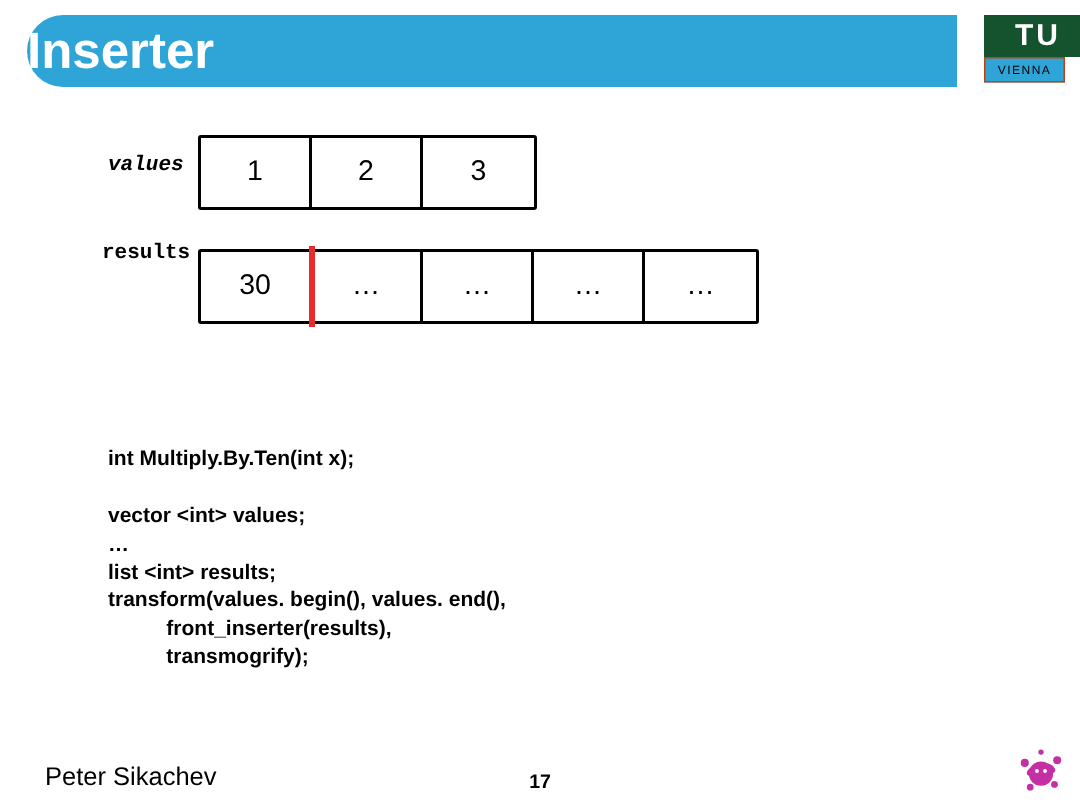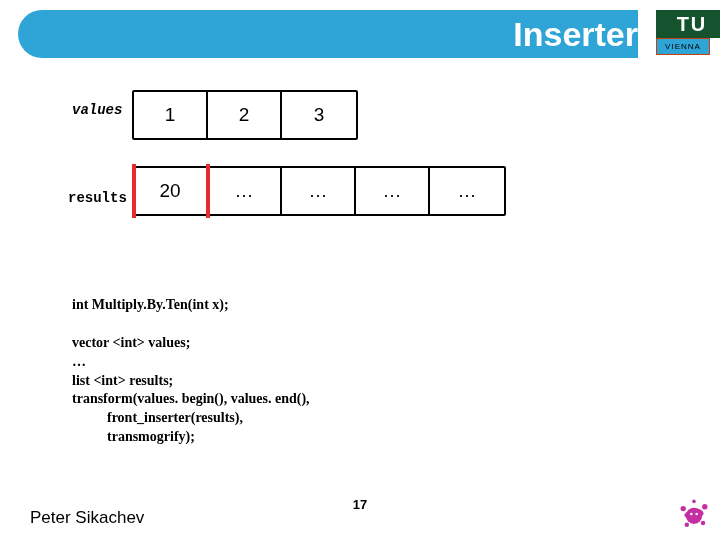--- a/index.html
+++ b/index.html
@@ -14,21 +14,21 @@
 .title-bar {
   position: absolute;
   top: 10px;
   left: 18px;
   width: 620px;
   height: 48px;
   background: #2fa5d7;
   border-radius: 24px 0 0 24px;
   display: flex;
   align-items: center;
-  justify-content: flex-end;
+  justify-content: flex-start;
 }
 .title-text {
   color: #fff;
   font-size: 34px;
   font-weight: bold;
 }
 .logo {
   position: absolute;
   top: 10px;
   right: 10px;
@@ -59,21 +59,21 @@
   border: 1px solid #c2410c;
   letter-spacing: 1px;
 }
 .row-label {
   position: absolute;
   font-family: "Courier New", monospace;
   font-size: 14px;
   font-weight: bold;
 }
 .values-label { top: 102px; left: 72px; font-style: italic; }
-.results-label { top: 190px; left: 68px; }
+.results-label { top: 161px; left: 68px; }
 .cells-row {
   position: absolute;
   display: flex;
   border: 2px solid #000;
   border-radius: 2px;
 }
 .values-row { top: 90px; left: 132px; }
 .results-row { top: 166px; left: 132px; }
 .cell {
   width: 74px;
@@ -96,35 +96,35 @@
   top: -4px;
   left: -2px;
   width: 4px;
   height: 54px;
   background: #e82c2c;
 }
 .code-block {
   position: absolute;
   top: 296px;
   left: 72px;
-  font-family: Liberation Serif, serif;
+  font-family: Liberation Sans, sans-serif;
   font-size: 14px;
   font-weight: bold;
   line-height: 1.35;
   white-space: pre;
 }
 .footer-author {
   position: absolute;
   bottom: 12px;
   left: 30px;
   font-size: 17px;
 }
 .footer-page {
   position: absolute;
-  bottom: 28px;
+  bottom: 12px;
   left: 50%;
   transform: translateX(-50%);
   font-size: 13px;
   font-weight: bold;
 }
 .splat {
   position: absolute;
   bottom: 8px;
   right: 8px;
   width: 36px;
@@ -145,24 +145,24 @@
 
 <div class="row-label values-label">values</div>
 <div class="cells-row values-row">
   <div class="cell">1</div>
   <div class="cell">2</div>
   <div class="cell">3</div>
 </div>
 
 <div class="row-label results-label">results</div>
 <div class="cells-row results-row">
+  <div class="cell">30</div>
   <div class="sep-wrap">
       <div class="sep-red"></div>
     </div>
-  <div class="cell">20</div>
   <div class="sep-wrap">
       <div class="sep-red"></div>
     </div>
   <div class="sep-wrap">
       <div class="sep-red"></div>
     </div>
   <div class="cell">…</div>
   <div class="cell">…</div>
   <div class="cell">…</div>
   <div class="cell">…</div>

